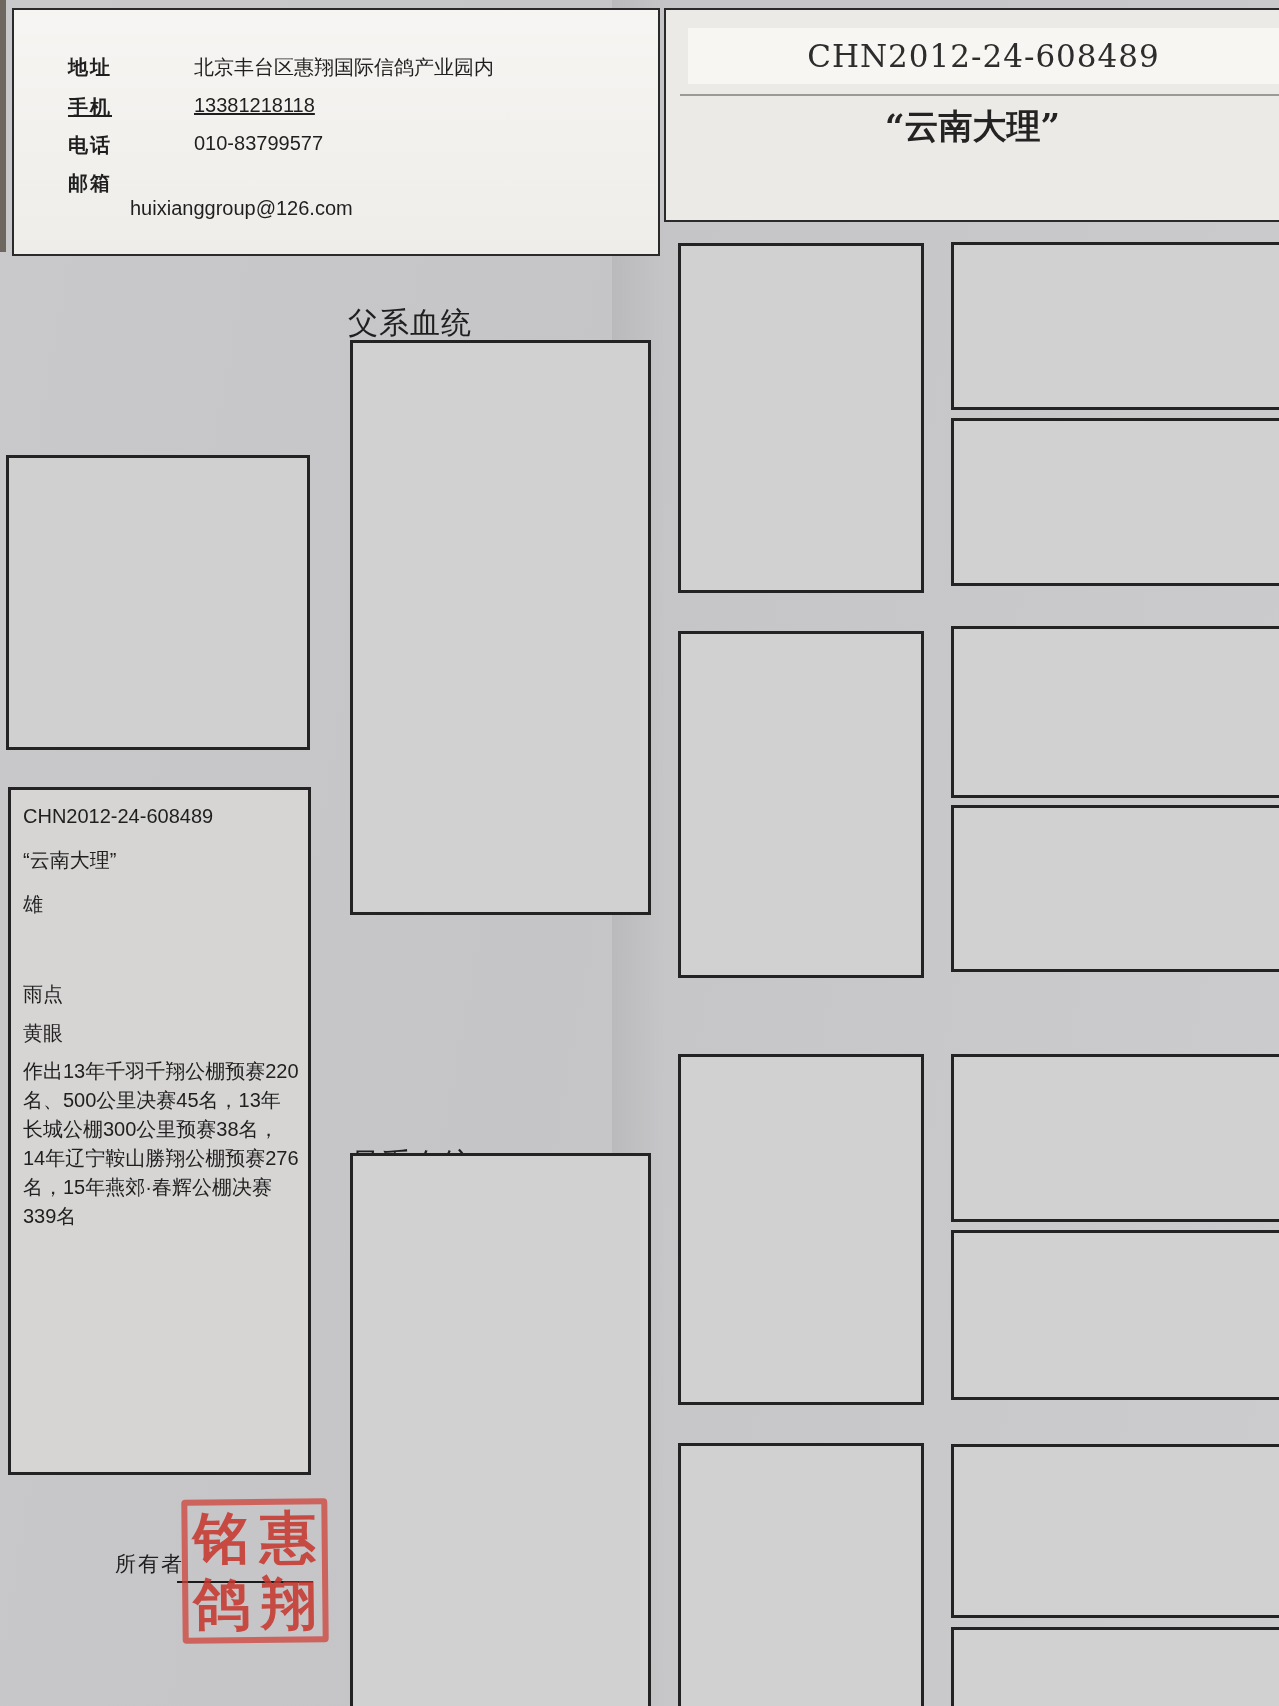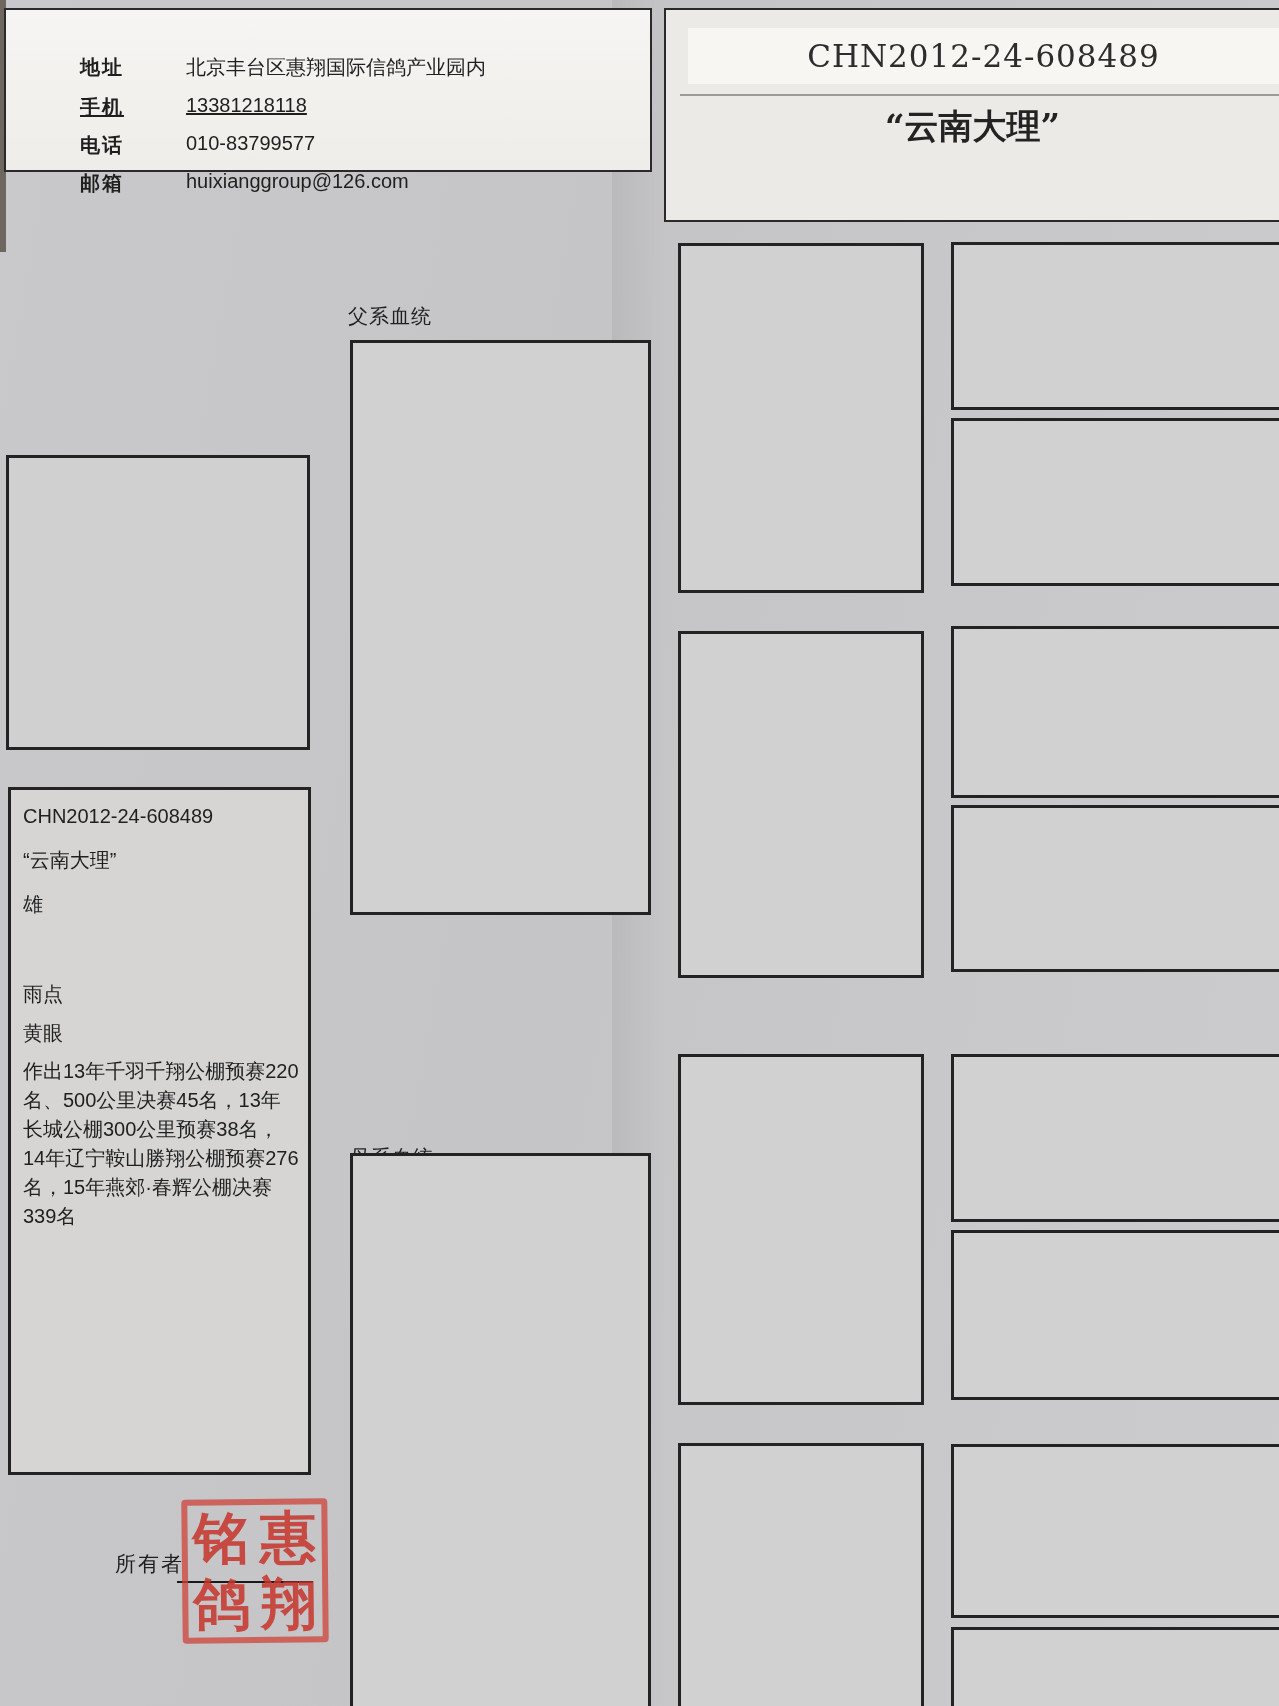--- a/index.html
+++ b/index.html
@@ -5,27 +5,27 @@
   html,body{margin:0;padding:0;background:#aeadaf;}
   .page{
     position:relative;width:1279px;height:1706px;overflow:hidden;
     background:linear-gradient(100deg,#c9c8ca 0%,#c5c4c6 45%,#cccbcd 100%);
     font-family:"Liberation Sans","DejaVu Sans",sans-serif;color:#1f1f1f;
   }
   .photo-edge{position:absolute;left:0;top:0;width:6px;height:252px;background:#6e675f;}
   .spine-shade{position:absolute;left:612px;top:0;width:54px;height:1706px;
     background:linear-gradient(90deg,rgba(0,0,0,0.06),rgba(0,0,0,0.0));}
   
-  .contact-panel{position:absolute;left:4px;top:8px;width:648px;height:164px;
+  .contact-panel{position:absolute;left:12px;top:8px;width:648px;height:248px;
     background:linear-gradient(180deg,#f7f5f3,#efede9);
-    border:2px solid #2a2a2a;box-sizing:border-box;text-align:right;}
+    border:2px solid #2a2a2a;box-sizing:border-box;}
   .contact-row{position:absolute;left:54px;display:flex;font-size:20px;}
   .contact-row .lbl{font-weight:bold;width:64px;letter-spacing:2px;}
   .contact-row .val{margin-left:62px;white-space:nowrap;}
-  .cr0{top:44px;} .cr1{top:84px;text-decoration:underline;} .cr2{top:122px;} .cr3{top:160px;}
+  .cr0{top:44px;} .cr1{top:84px;text-decoration:underline;} .cr2{top:122px;} .cr3{top:160px;flex-direction:column;}
   
   .right-panel{position:absolute;left:664px;top:8px;width:615px;height:214px;
     background:#eceae7;border-left:2px solid #2a2a2a;border-top:2px solid #2a2a2a;
     border-bottom:2px solid #2a2a2a;box-sizing:border-box;}
   .ring-band{position:absolute;left:22px;top:18px;right:0;height:56px;
     background:#f7f6f3;display:flex;align-items:center;justify-content:center;
     font-family:"DejaVu Serif","Liberation Serif",serif;font-size:31px;
     letter-spacing:1px;color:#2d2d2d;}
   .rp-divider{position:absolute;left:14px;top:84px;right:0;height:2px;background:#9b9a98;}
   .bird-name-top{position:absolute;left:0;top:94px;width:100%;text-align:center;
@@ -35,21 +35,21 @@
     border:3px solid #232323;background:#d1d0d1;box-sizing:border-box;}
   .info-box{position:absolute;left:8px;top:787px;width:303px;height:688px;
     border:3px solid #232323;background:#d6d5d4;box-sizing:border-box;
     padding:12px 8px 0 12px;font-size:20px;line-height:1.4;}
   .info-line{margin:0 0 16px 0;}
   .info-sex{margin-bottom:62px;}
   .info-feather{margin-bottom:11px;}
   .info-eye{margin-bottom:10px;}
   .info-box p{margin:0;line-height:1.45;}
   
-  .bloodline-label{position:absolute;font-size:20px;letter-spacing:1px;color:#1f1f1f;}
+  .bloodline-label{position:absolute;font-size:30px;letter-spacing:1px;color:#1f1f1f;}
   .father-label{left:348px;top:303px;}
   .mother-label{left:350px;top:1116px;margin-top:28px;}
   .father-box{position:absolute;left:350px;top:340px;width:301px;height:575px;
     border:3px solid #232323;background:#d2d1d2;box-sizing:border-box;}
   .mother-box{position:absolute;left:350px;top:1153px;width:301px;height:553px;
     border:3px solid #232323;border-bottom:none;background:#d2d1d2;box-sizing:border-box;}
   
   .gp-box{position:absolute;left:678px;width:246px;border:3px solid #232323;
     background:#d2d1d2;box-sizing:border-box;}
   .gp1{top:243px;height:350px;} .gp2{top:631px;height:347px;}

